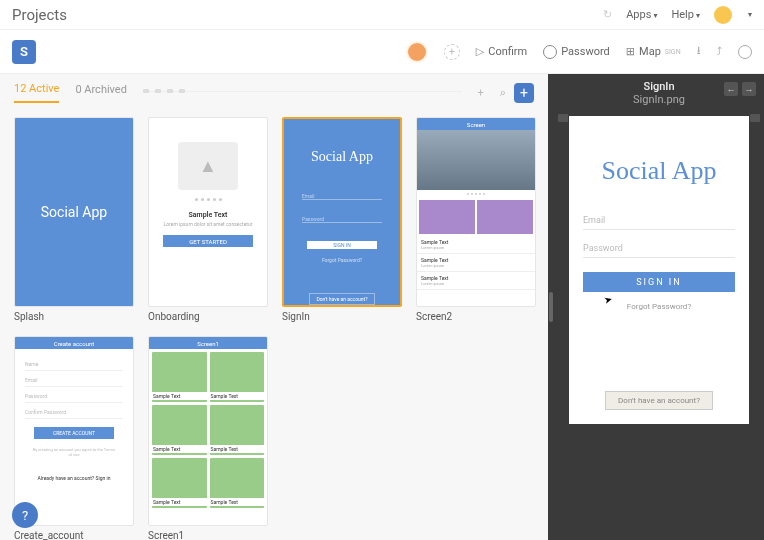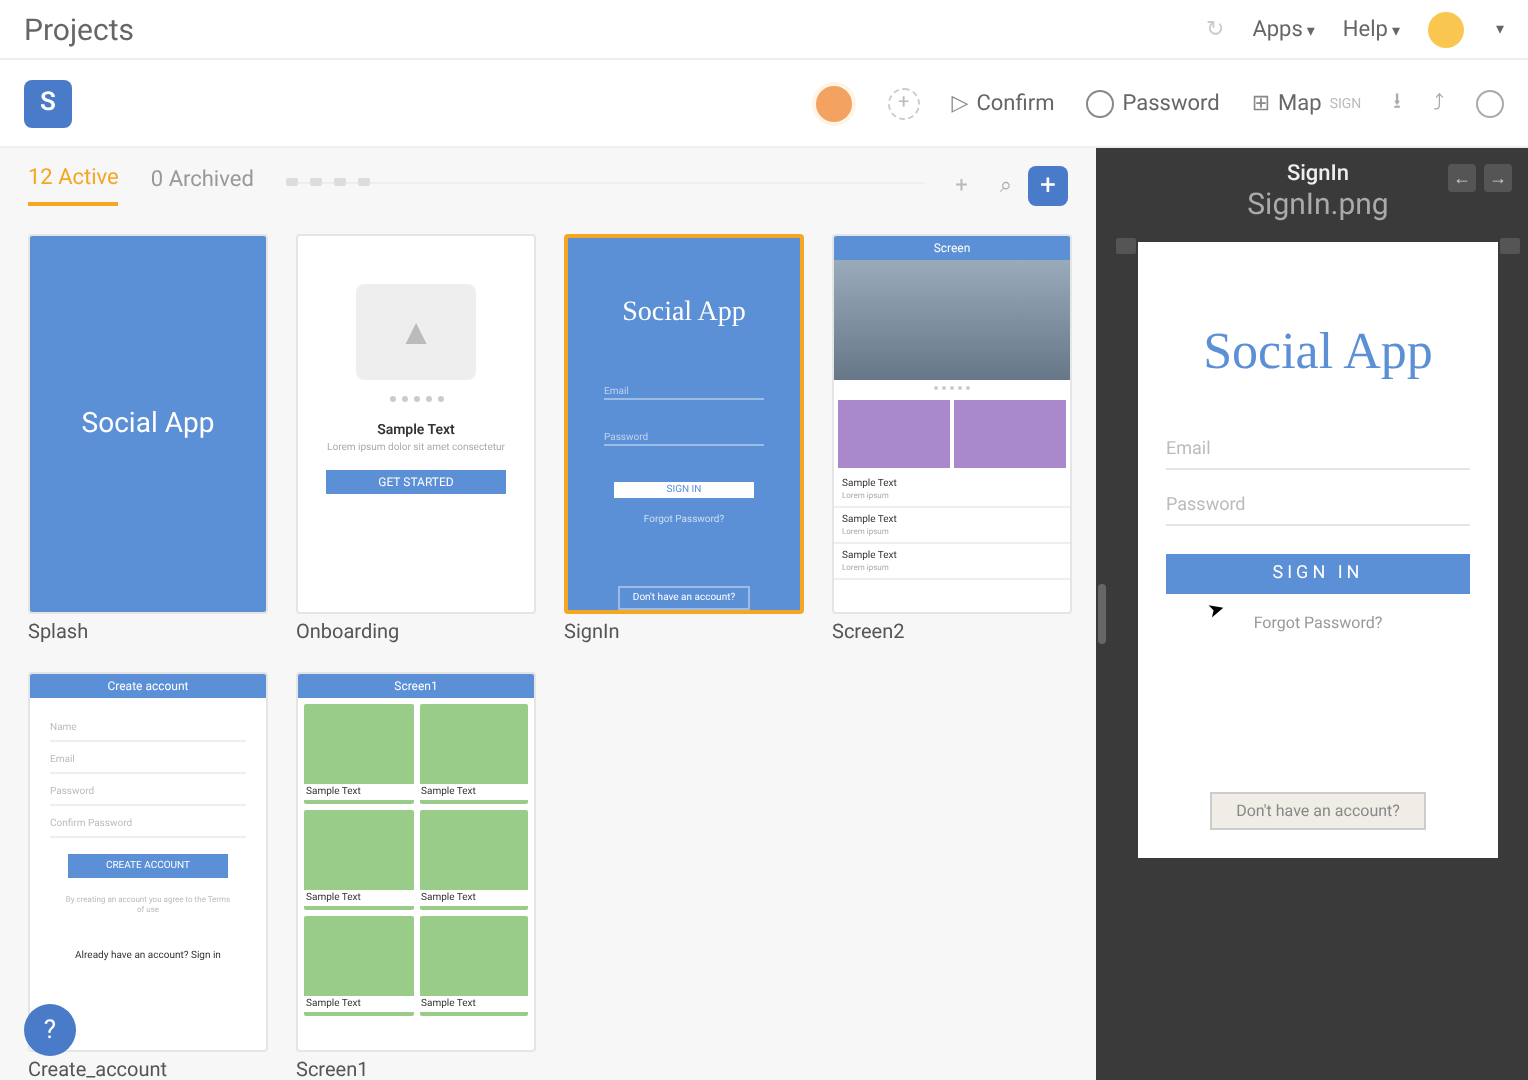--- a/index.html
+++ b/index.html
@@ -85,21 +85,21 @@
 .t-s3 .hdr{height:12px;background:#5b8fd6;color:#fff;font-size:6px;display:flex;align-items:center;justify-content:center}
 .t-s3 .big{height:60px;background:#bca;margin:3px}
 .t-s3 .cap{font-size:5px;padding:0 4px}
 .t-s3 .sub{font-size:4px;padding:0 4px;color:#aaa}
 .t-s3 .mid{height:50px;background:#ace;margin:3px}
 
 
 .detail-pane{width:210px;background:#3a3a3a;display:flex;flex-direction:column}
 .dp-head{padding:6px;text-align:center;color:#eee;position:relative}
 .dp-title{font-size:11px;font-weight:500}
-.dp-sub{font-size:15px;color:#aaa}
+.dp-sub{font-size:11px;color:#aaa}
 .dp-nav{position:absolute;right:8px;top:8px;display:flex;gap:4px}
 .dp-nav span{width:14px;height:14px;background:#555;border-radius:2px;color:#ccc;font-size:9px;display:flex;align-items:center;justify-content:center}
 .dp-body{flex:1;background:#3a3a3a;display:flex;align-items:flex-start;justify-content:center;padding:4px;position:relative}
 .dp-handle{position:absolute;top:2px;width:10px;height:8px;background:#555;border-radius:1px}
 .dp-handle.l{left:4px}.dp-handle.r{right:4px}
 .mock{width:180px;height:308px;background:#fff;padding:40px 14px 10px;display:flex;flex-direction:column;align-items:center;position:relative}
 .mock .sa{font-family:cursive;font-size:26px;color:#5b8fd6;margin-bottom:24px}
 .mock .mfld{width:100%;height:20px;border-bottom:1px solid #e5e5e5;font-size:9px;color:#bbb;display:flex;align-items:center;margin-bottom:8px}
 .mock .mbtn{width:100%;height:20px;background:#5b8fd6;color:#fff;font-size:9px;letter-spacing:2px;display:flex;align-items:center;justify-content:center;margin-top:6px}
 .mock .mfp{font-size:8px;color:#999;margin-top:10px}

